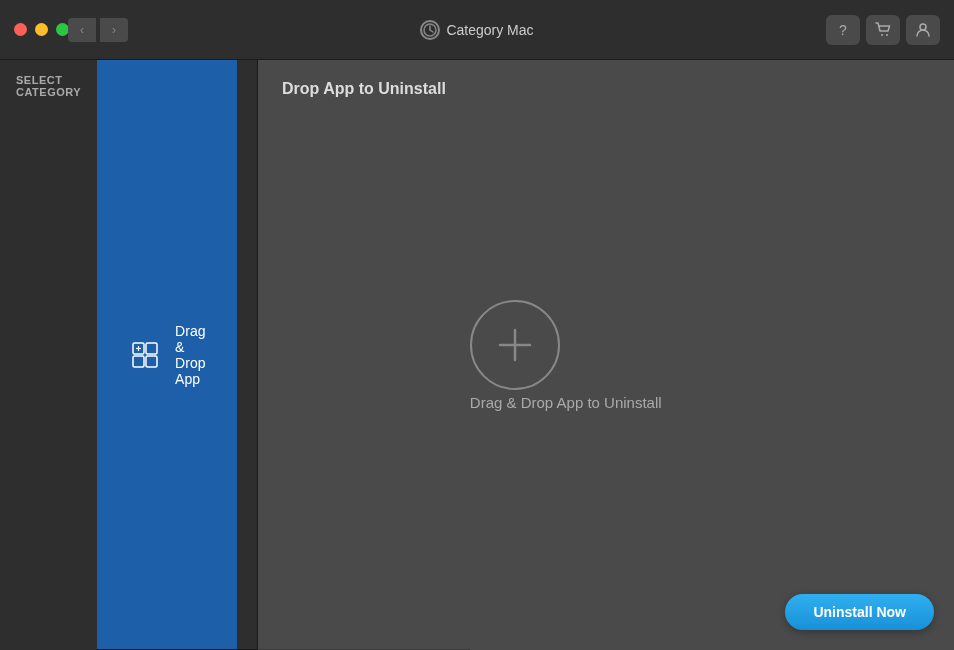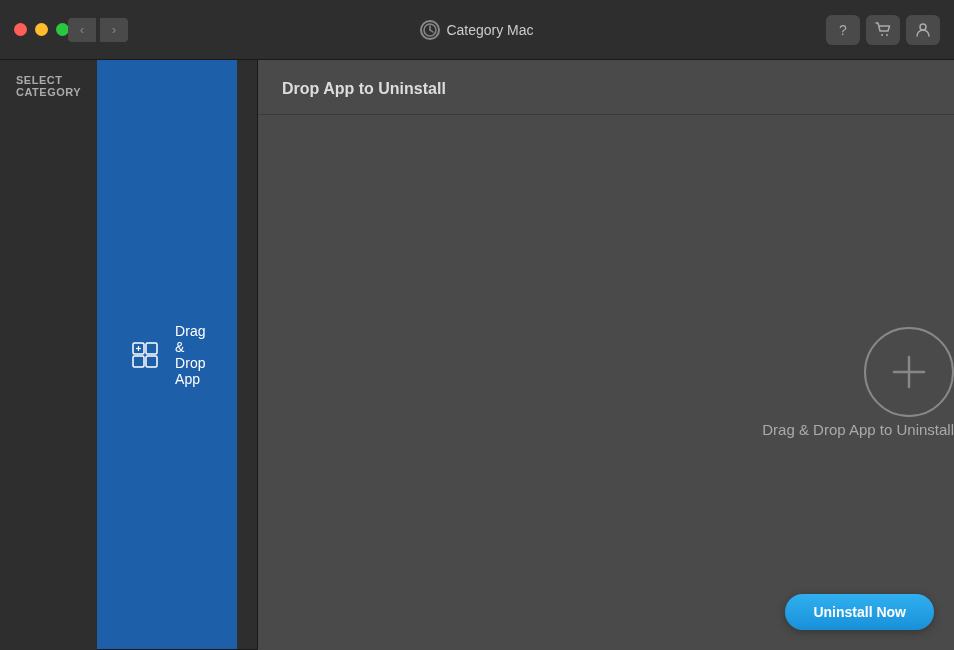--- a/index.html
+++ b/index.html
@@ -145,35 +145,35 @@
       align-items: center;
       justify-content: center;
       flex-shrink: 0;
     }
 
     
     .content {
       flex: 1;
       background: #4a4a4a;
       display: flex;
-      flex-direction: column;
+      flex-direction: row;
       position: relative;
     }
     .content-header {
       padding: 20px 24px 16px;
       color: #dddddd;
       font-size: 16px;
       font-weight: 600;
       border-bottom: 1px solid #3a3a3a;
     }
     .drop-zone {
       flex: 1;
       display: flex;
       flex-direction: column;
-      align-items: flex-end;
+      align-items: flex-start;
       justify-content: center;
       gap: 4px;
     }
     .drop-circle {
       width: 90px;
       height: 90px;
       border: 2px solid #888;
       border-radius: 50%;
       display: flex;
       align-items: center;

